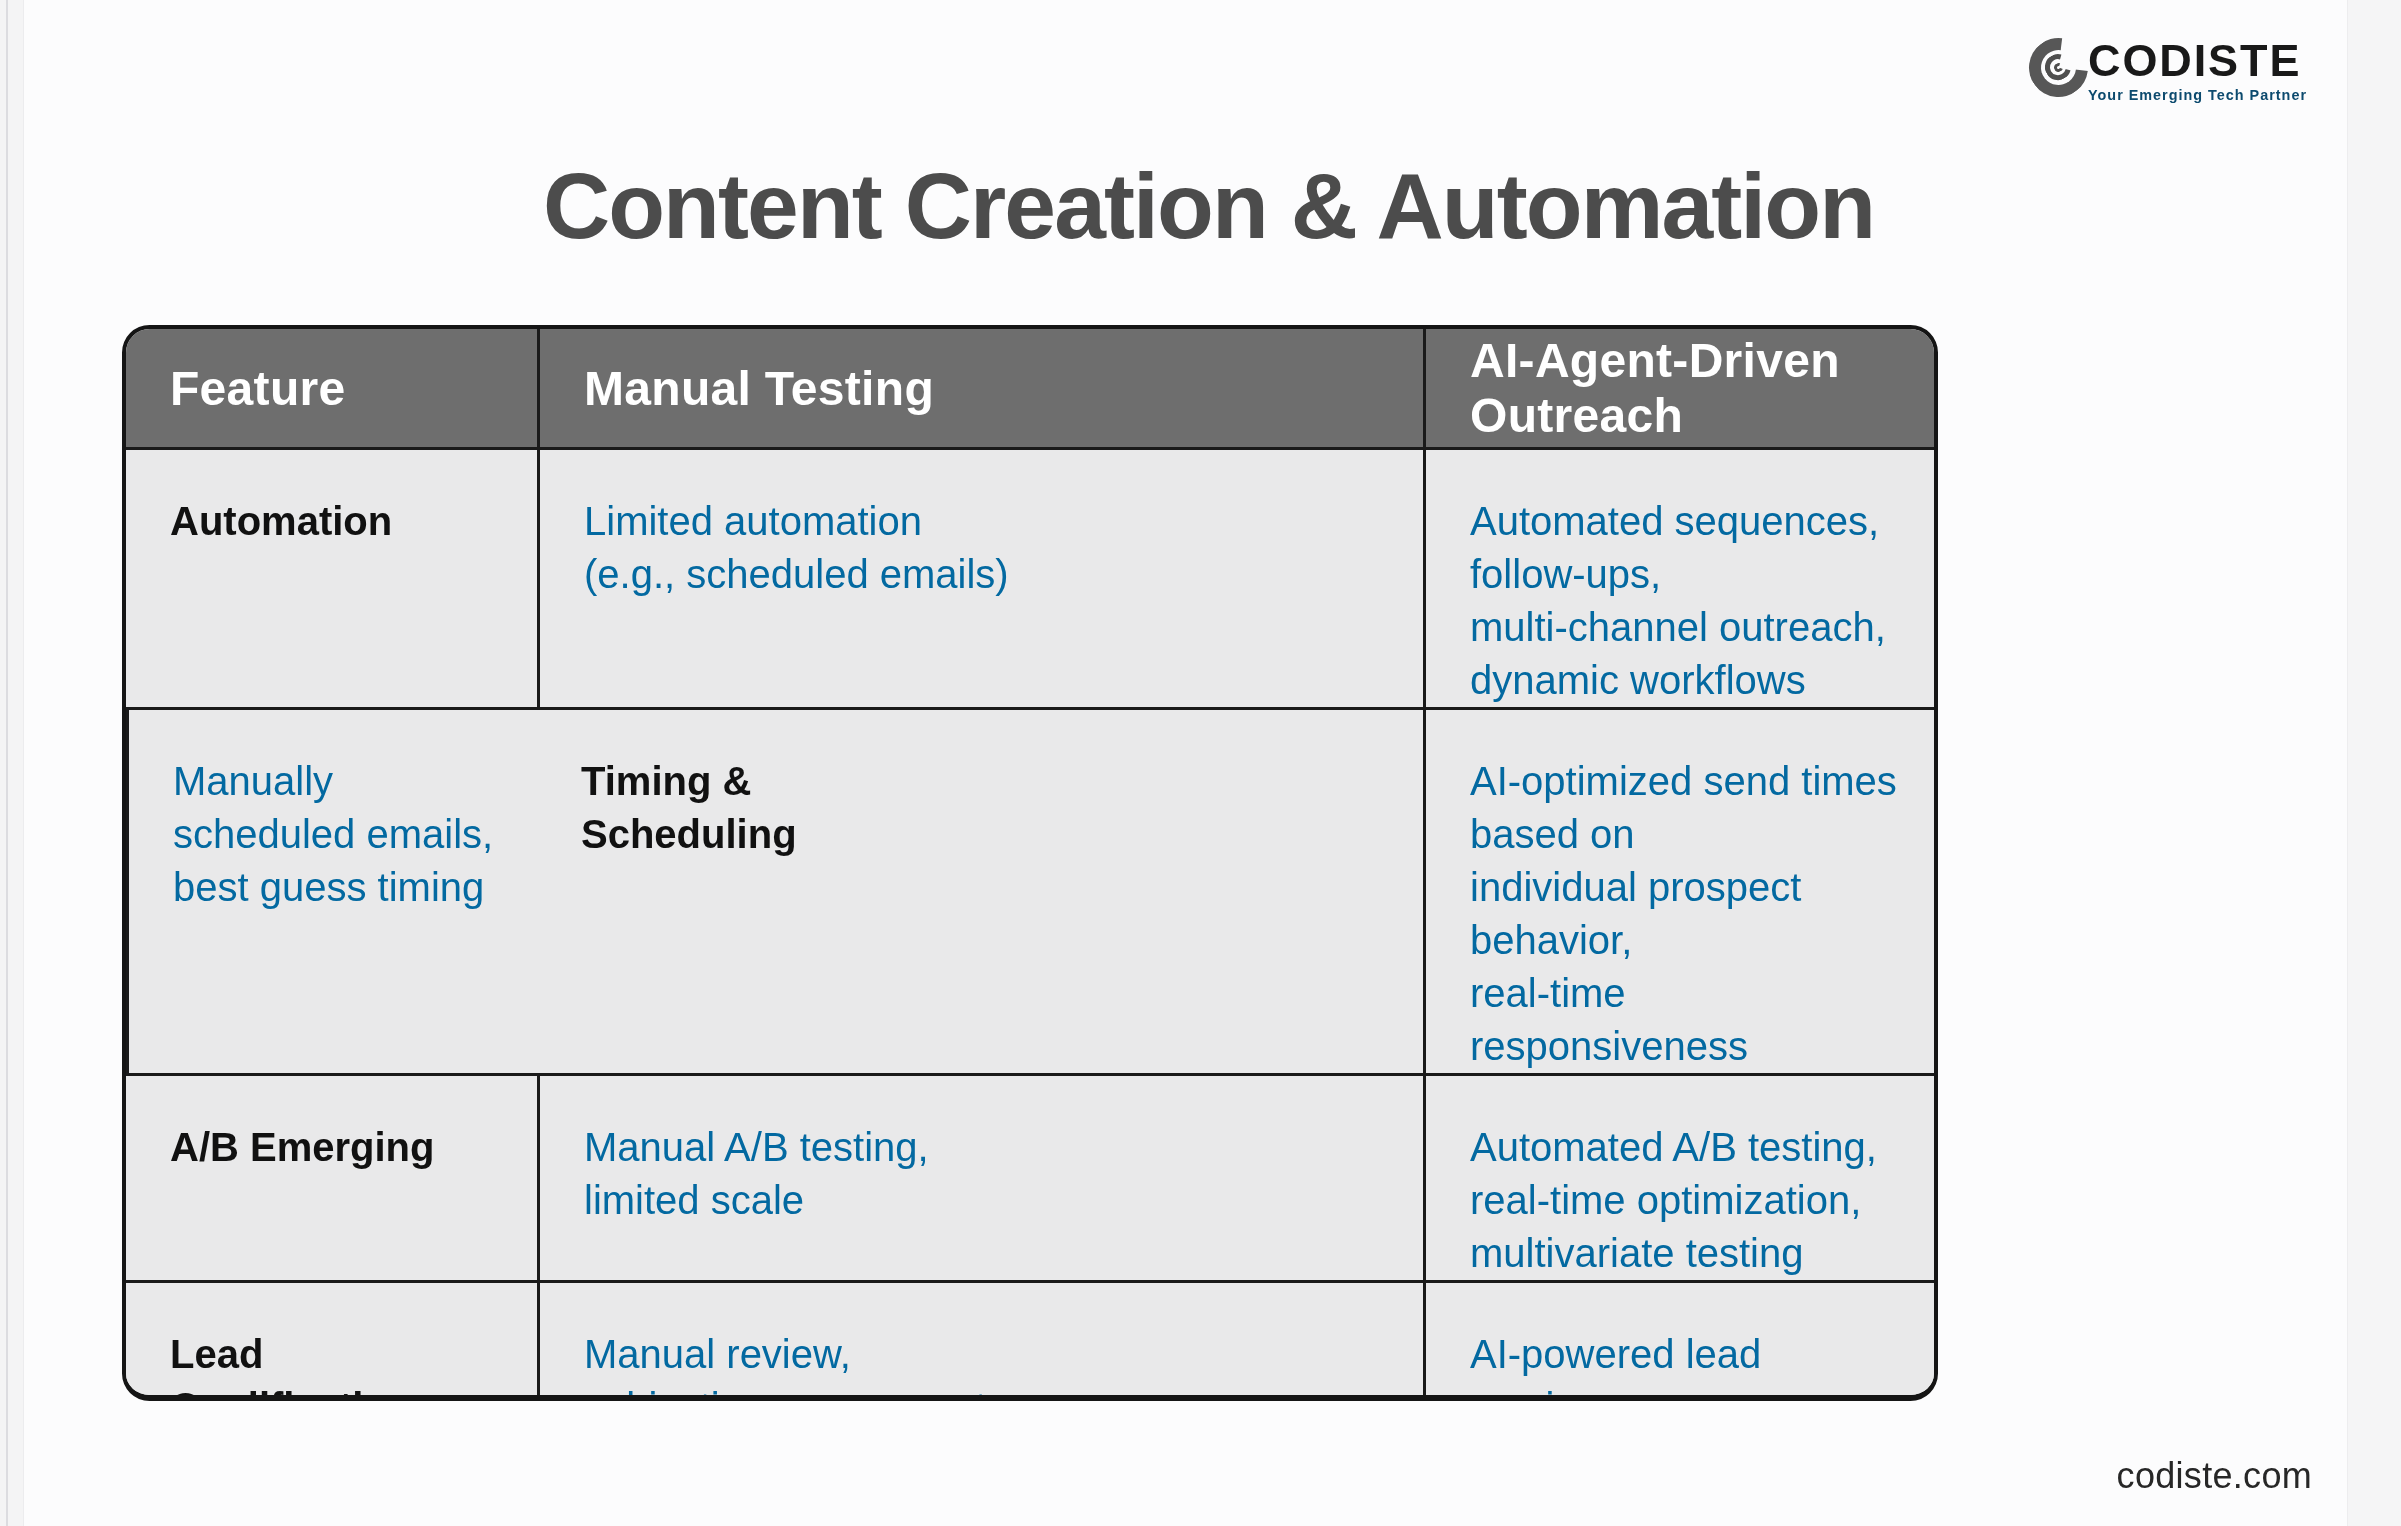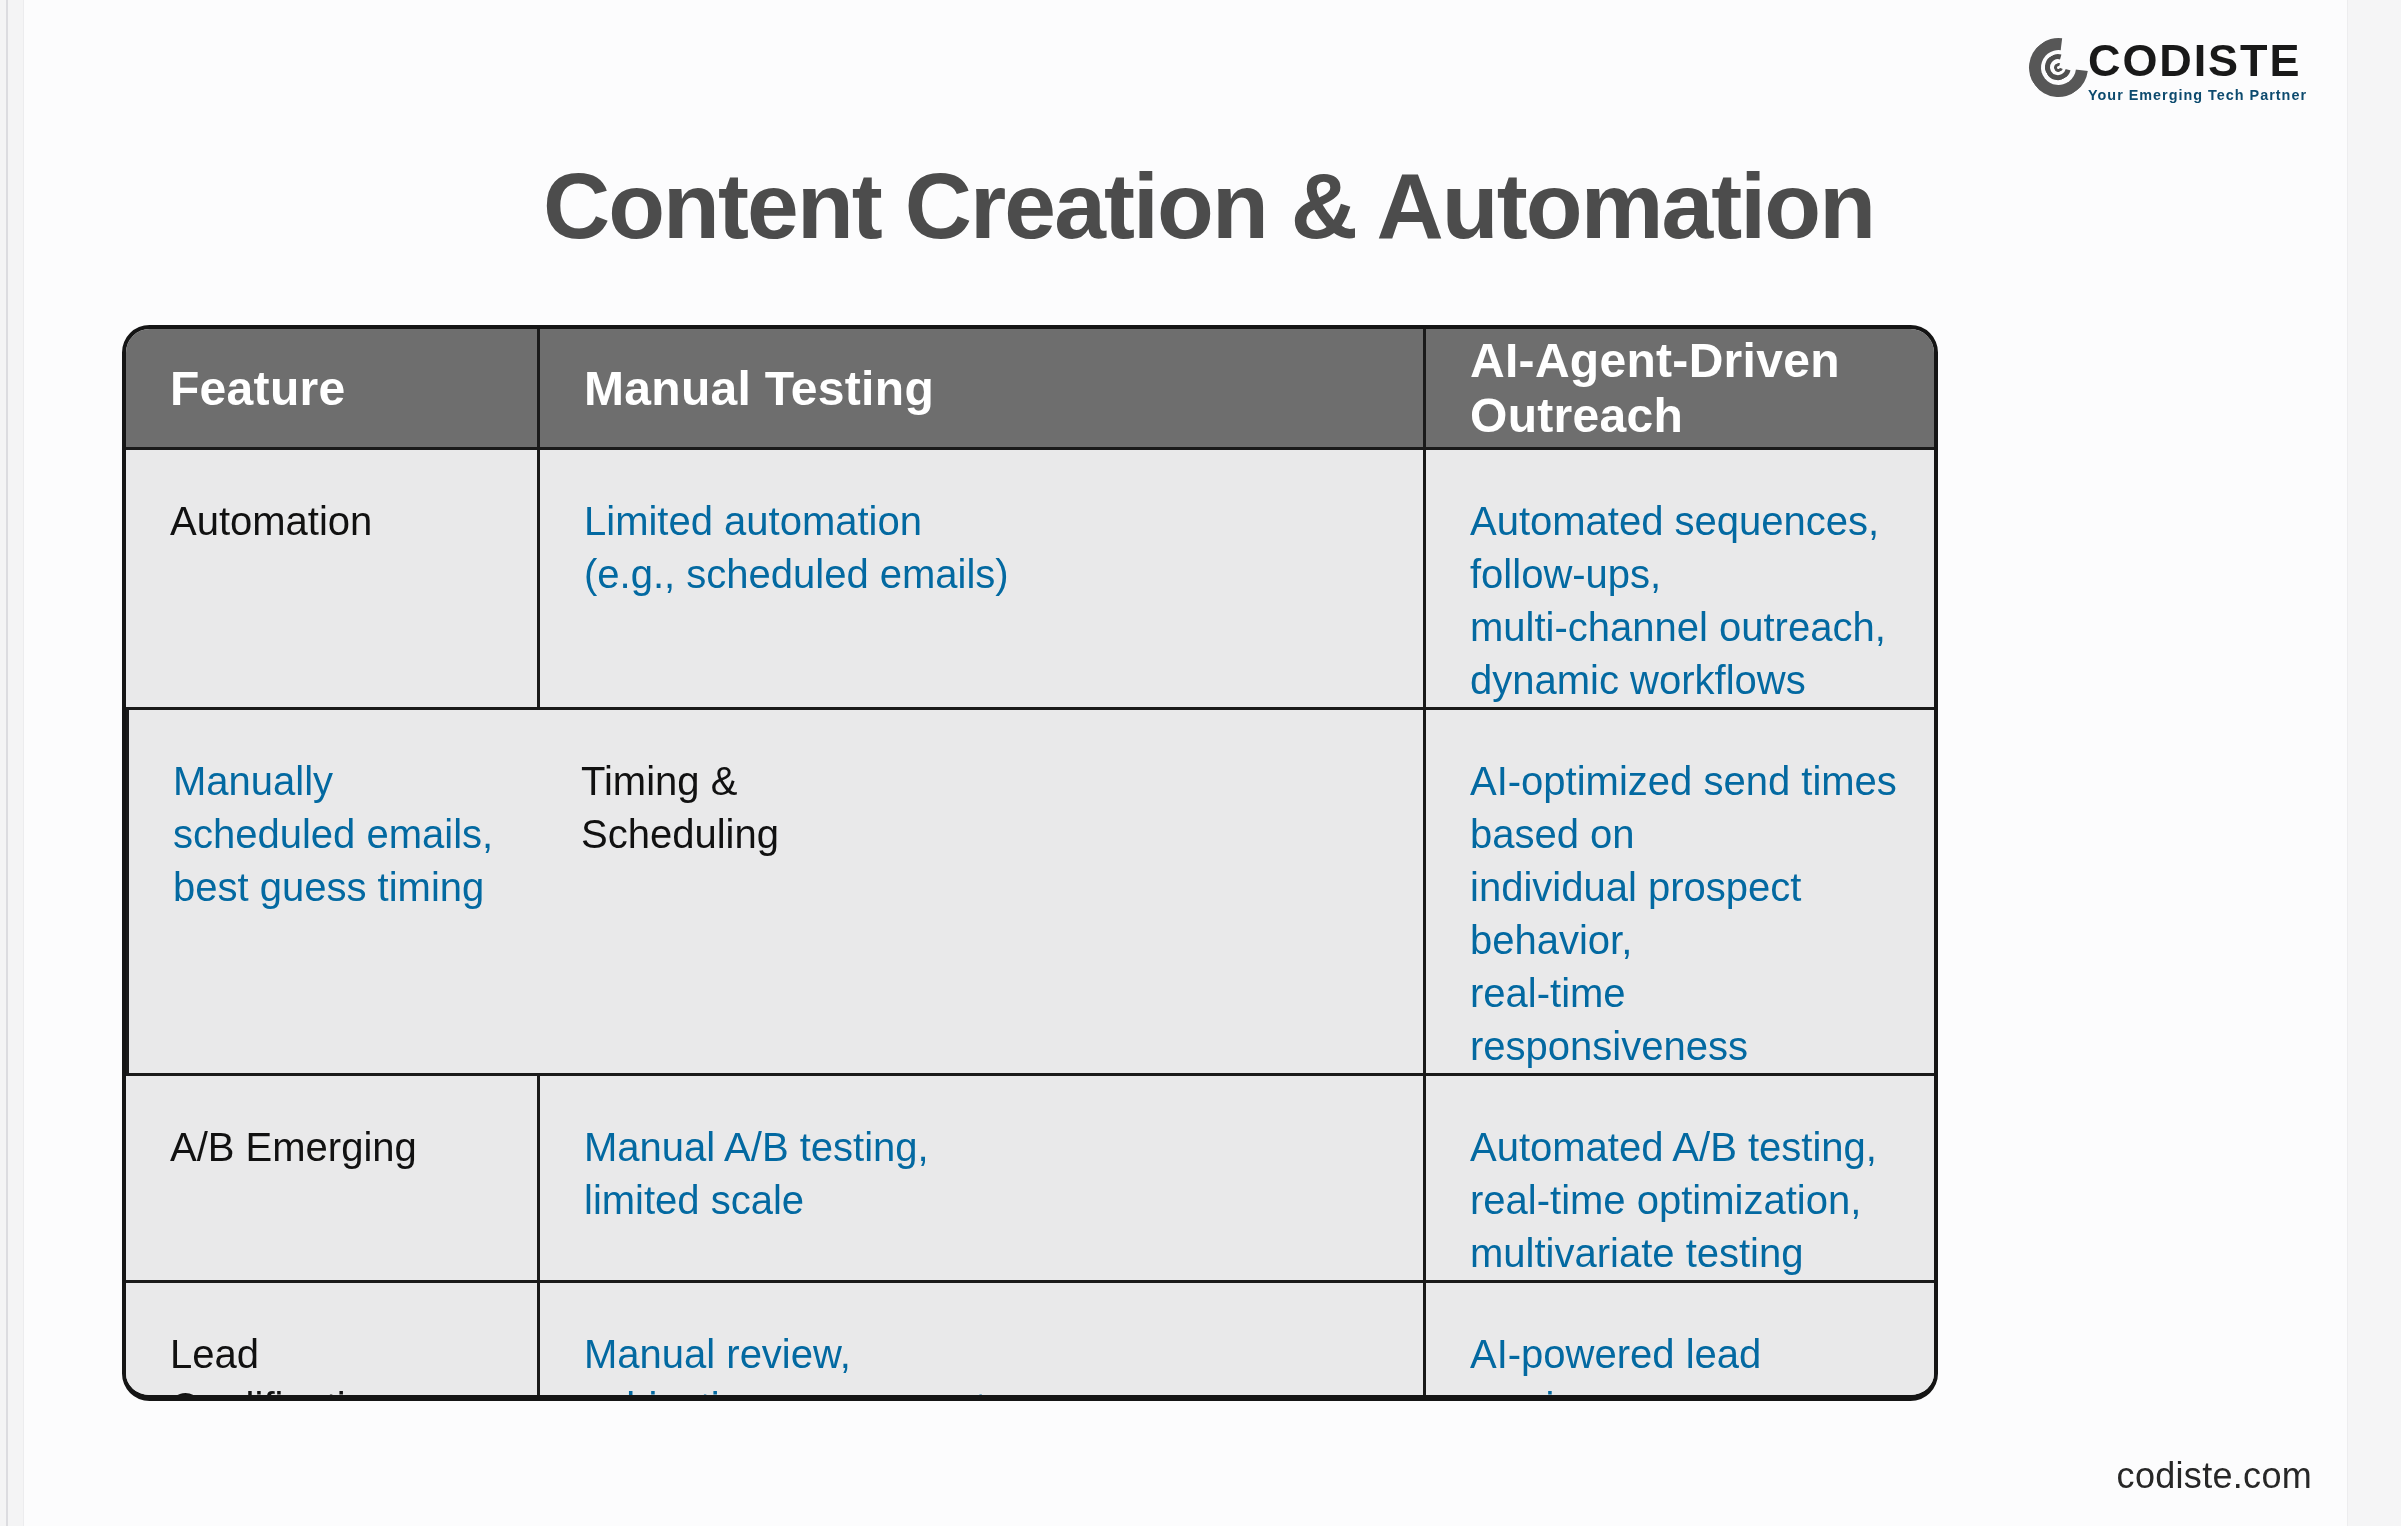--- a/index.html
+++ b/index.html
@@ -91,21 +91,21 @@
   .td {
     background: #e9e9ea;
     box-sizing: border-box;
     padding: 45px 25px 0 44px;
     font-size: 40px; line-height: 53px;
     white-space: pre-line;
     border-top: 3.8px solid #1a1a1a;
     color: #0369a1;
   }
   .col2, .col3 { border-left: 3.1px solid #1a1a1a; }
-  .feature-cell { font-weight: 400; color: #111111; }
+  .feature-cell { font-weight: 700; color: #111111; }
 
   
   .footer-url {
     position: absolute; right: 89px; bottom: 30px;
     font-size: 36px; color: #272727; letter-spacing: 0.3px;
   }
 </style>
 </head>
 <body>
 

